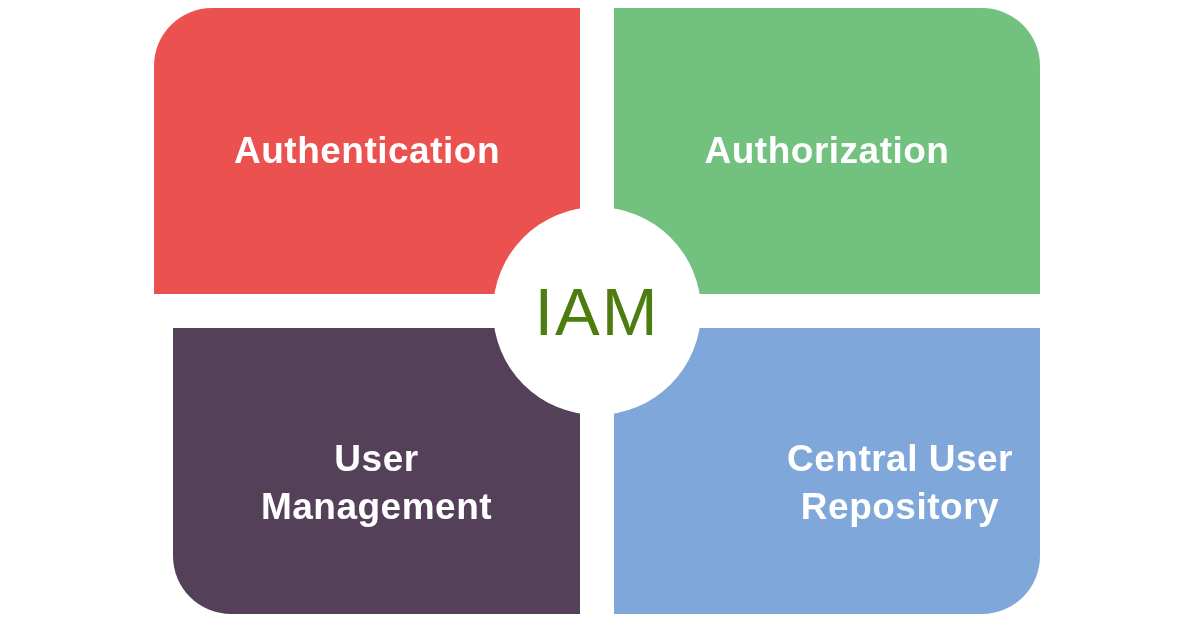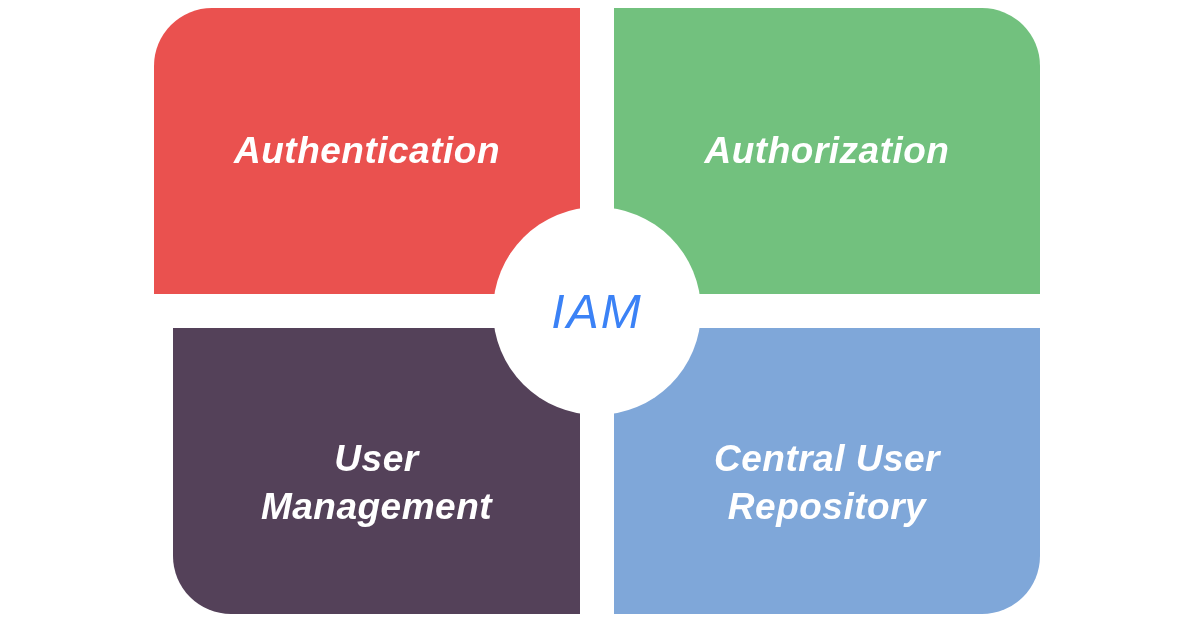--- a/index.html
+++ b/index.html
@@ -7,21 +7,20 @@
     padding: 0;
     background: #ffffff;
     font-family: "Liberation Sans", sans-serif;
   }
   .canvas {
     position: relative;
     width: 1200px;
     height: 630px;
     background: #ffffff;
     overflow: hidden;
-    font-style: italic;
   }
   .grid {
     position: absolute;
     left: 154px;
     top: 8px;
     width: 886px;
     height: 606px;
     display: grid;
     grid-template-columns: 426px 426px;
     grid-template-rows: 286px 286px;
@@ -29,21 +28,21 @@
     row-gap: 34px;
   }
   .quadrant {
     display: flex;
     align-items: center;
     justify-content: center;
   }
   .quadrant.tl { border-radius: 58px 0 0 0; }
   .quadrant.tr { border-radius: 0 58px 0 0; }
   .quadrant.bl { border-radius: 0 0 0 58px; }
-  .quadrant.br { border-radius: 0 0 58px 0; }
+  .quadrant.br { border-radius: 0 0 58px 0; justify-content: flex-end; }
   .q-label {
     color: #ffffff;
     font-size: 37px;
     font-weight: bold;
     letter-spacing: 0.5px;
     text-align: center;
     line-height: 48px;
   }
   .quadrant.bl .q-label,
   .quadrant.br .q-label {
@@ -56,22 +55,22 @@
     top: 207px;
     width: 208px;
     height: 208px;
     border-radius: 50%;
     background: #ffffff;
     display: flex;
     align-items: center;
     justify-content: center;
   }
   .center-label {
-    color: #3b82f6;
-    font-size: 48px;
+    color: #4d7c0f;
+    font-size: 67px;
     font-weight: 400;
     letter-spacing: 2px;
   }
 </style>
 </head>
 <body>
 
 <div class="canvas">
   <div class="grid">
 

